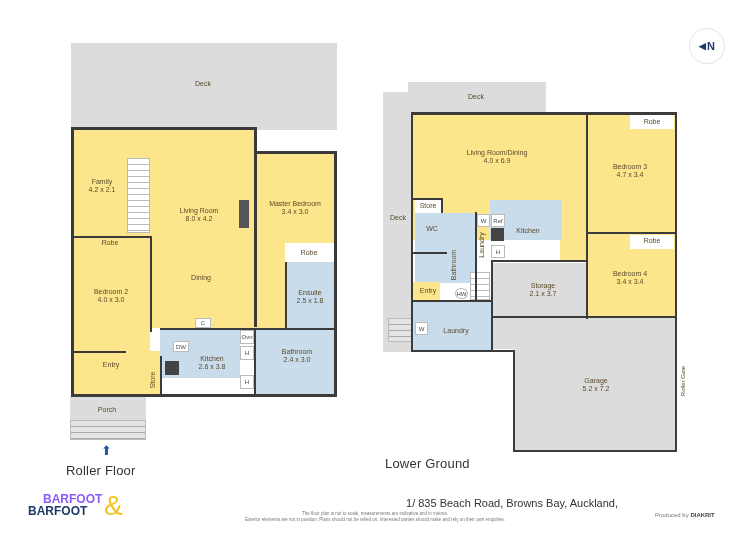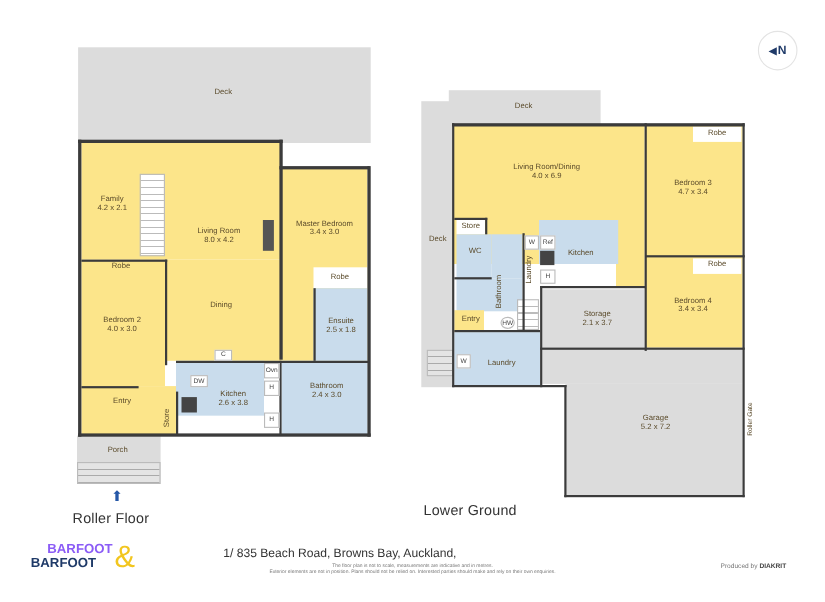--- a/index.html
+++ b/index.html
@@ -232,20 +232,20 @@
 
   <div class="floor-title" style="left:385px;top:456px;">Lower Ground</div>
 </div>
 
 <div>
   <div class="abs" style="left:26px;top:493px;width:110px;height:34px;">
     <div style="position:absolute;left:17px;top:0;font-size:12px;font-weight:bold;color:#8b5cf6;line-height:13px;">BARFOOT</div>
     <div style="position:absolute;left:2px;top:12px;font-size:12px;font-weight:bold;color:#1f3a68;line-height:13px;">BARFOOT</div>
     <div style="position:absolute;left:78px;top:-2px;font-size:28px;color:#f2c61f;line-height:30px;">&amp;</div>
   </div>
-  <div class="abs" style="left:0;width:618px;top:497px;text-align:center;font-size:11px;color:#333;">1/ 835 Beach Road, Browns Bay, Auckland,</div>
+  <div class="abs" style="left:0;width:618px;top:497px;text-align:right;font-size:11px;color:#333;">1/ 835 Beach Road, Browns Bay, Auckland,</div>
   <div class="abs" style="left:0;width:750px;top:511px;text-align:center;font-size:4.5px;color:#777;">The floor plan is not to scale, measurements are indicative and in metres.</div>
   <div class="abs" style="left:0;width:750px;top:517px;text-align:center;font-size:4.5px;color:#777;">Exterior elements are not in position. Plans should not be relied on. Interested parties should make and rely on their own enquiries.</div>
   <div class="abs" style="left:655px;top:512px;font-size:6px;color:#777;">
     <span>Produced by</span>
     <b style="color:#444;">DIAKRIT</b>
   </div>
 </div>
 
 </body></html>

